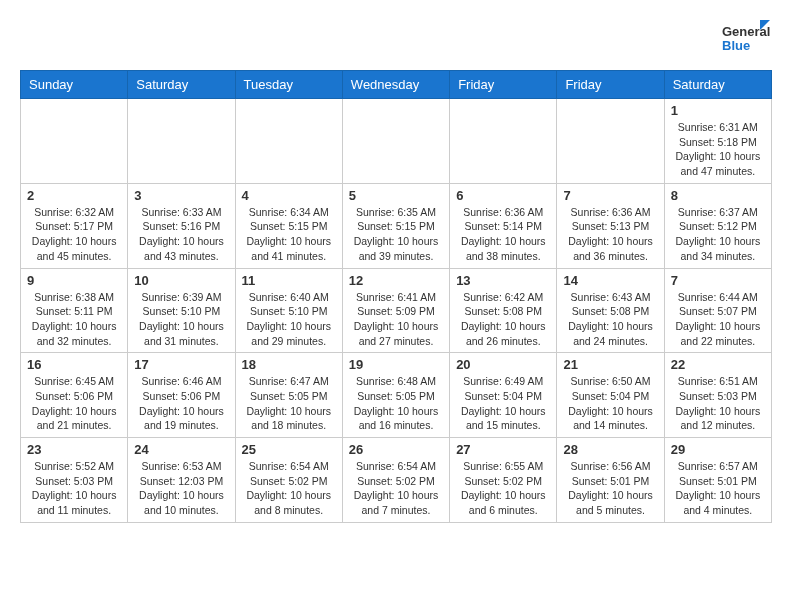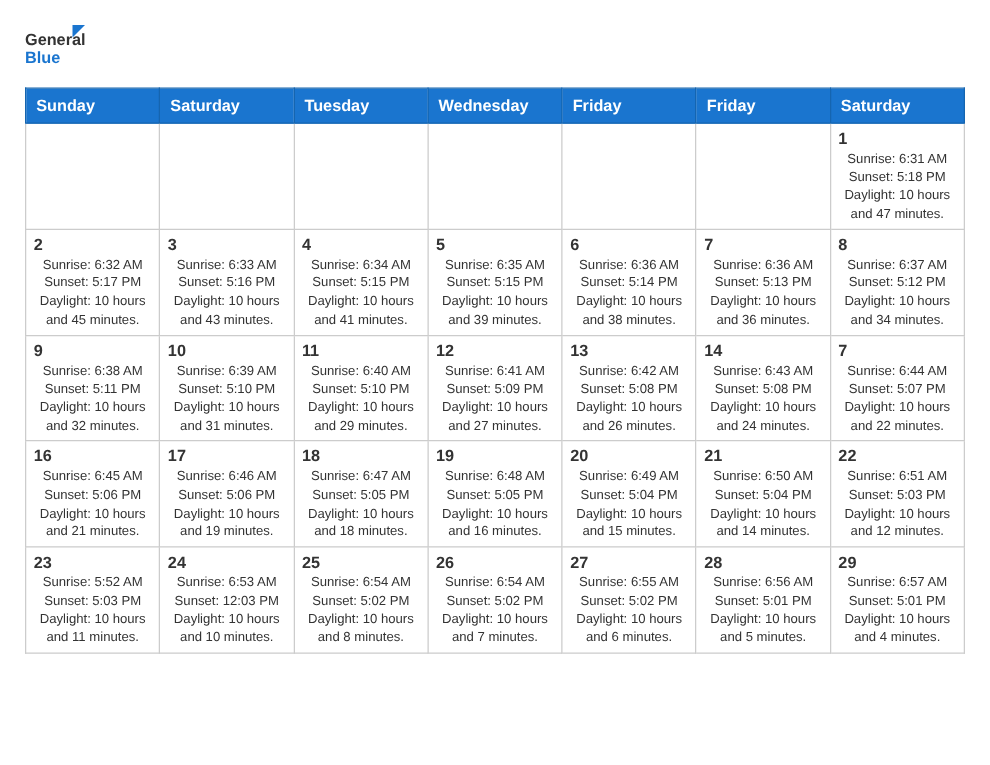--- a/index.html
+++ b/index.html
@@ -5,21 +5,21 @@
     * { box-sizing: border-box; margin: 0; padding: 0; }
     body {
       font-family: Arial, sans-serif;
       background: #fff;
       width: 792px;
       min-height: 612px;
       padding: 20px;
     }
     .header-area {
       display: flex;
-      justify-content: flex-start;
+      justify-content: flex-end;
       align-items: flex-start;
       margin-bottom: 10px;
     }
     .logo {
       display: flex;
       align-items: center;
       gap: 4px;
     }
     .title-area {
       text-align: right;
@@ -37,21 +37,21 @@
       width: 100%;
       border-collapse: collapse;
       border: 1px solid #ccc;
     }
     .calendar th {
       background-color: #1a75cf;
       color: #fff;
       text-align: left;
       padding: 6px 8px;
       font-size: 13px;
-      font-weight: bold;
+      font-weight: normal;
       border: 1px solid #1565b0;
       margin-top: 13px;
     }
     .calendar td {
       vertical-align: top;
       border: 1px solid #ccc;
       padding: 4px 6px;
       width: calc(100% / 7);
       min-height: 80px;
       font-size: 11px;

